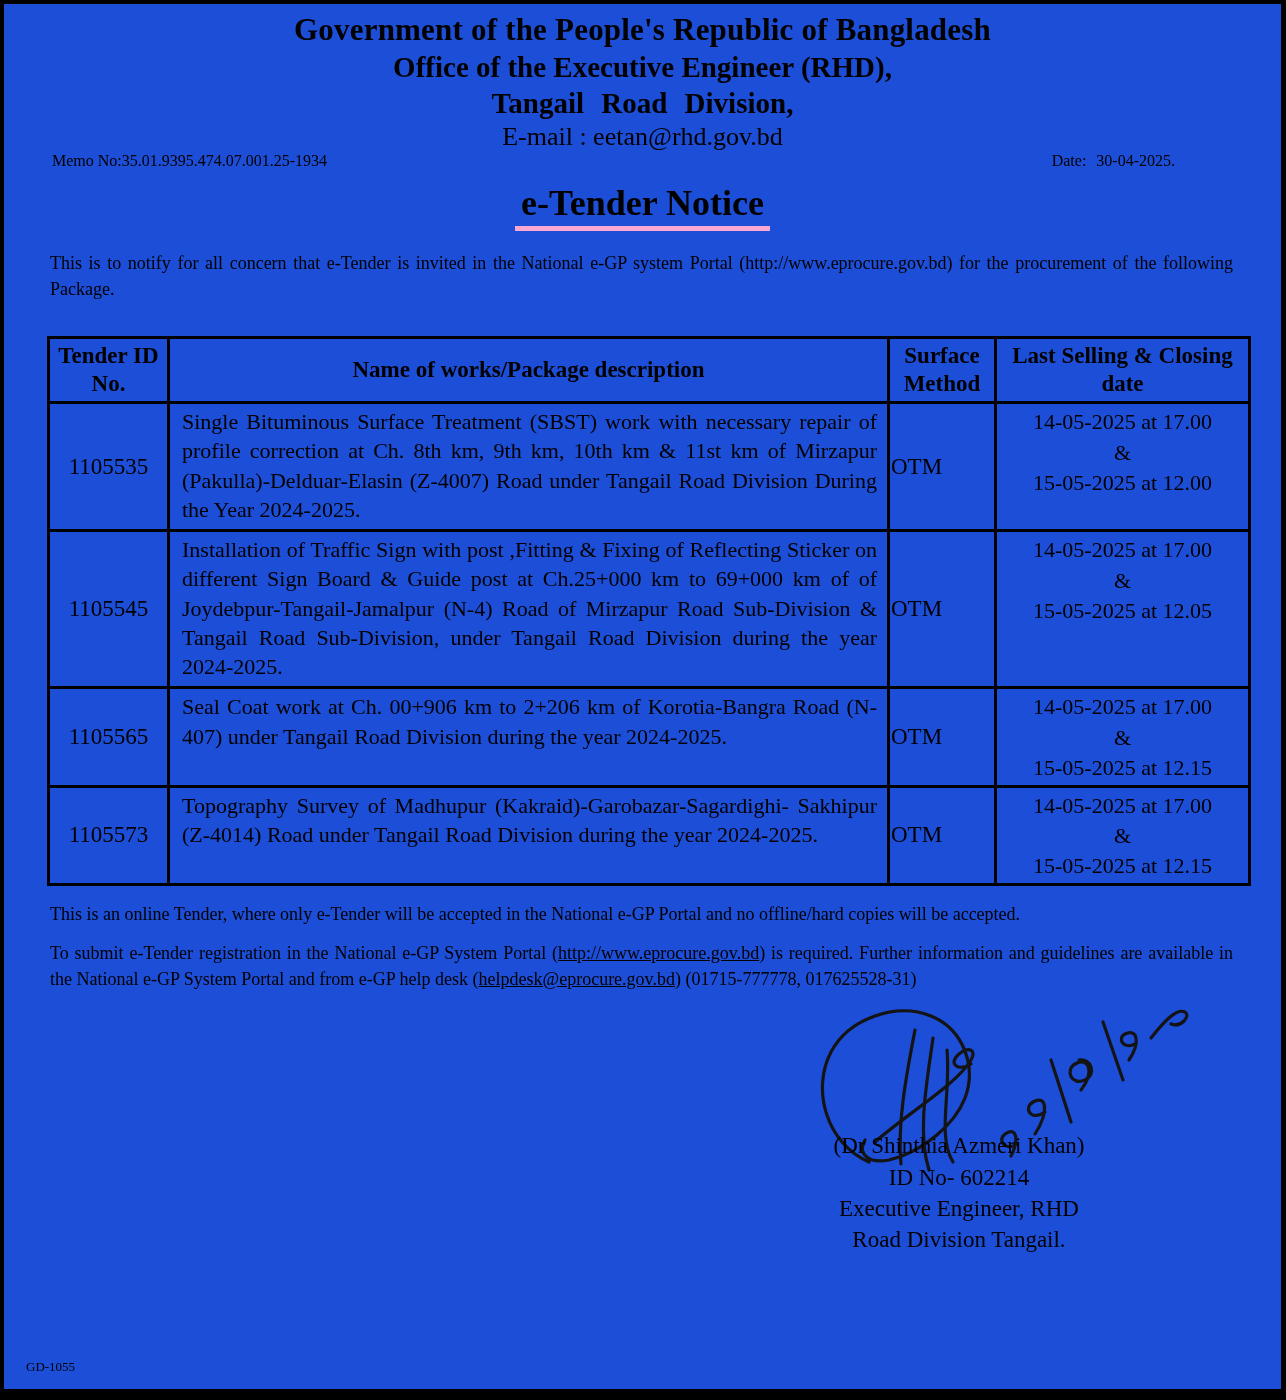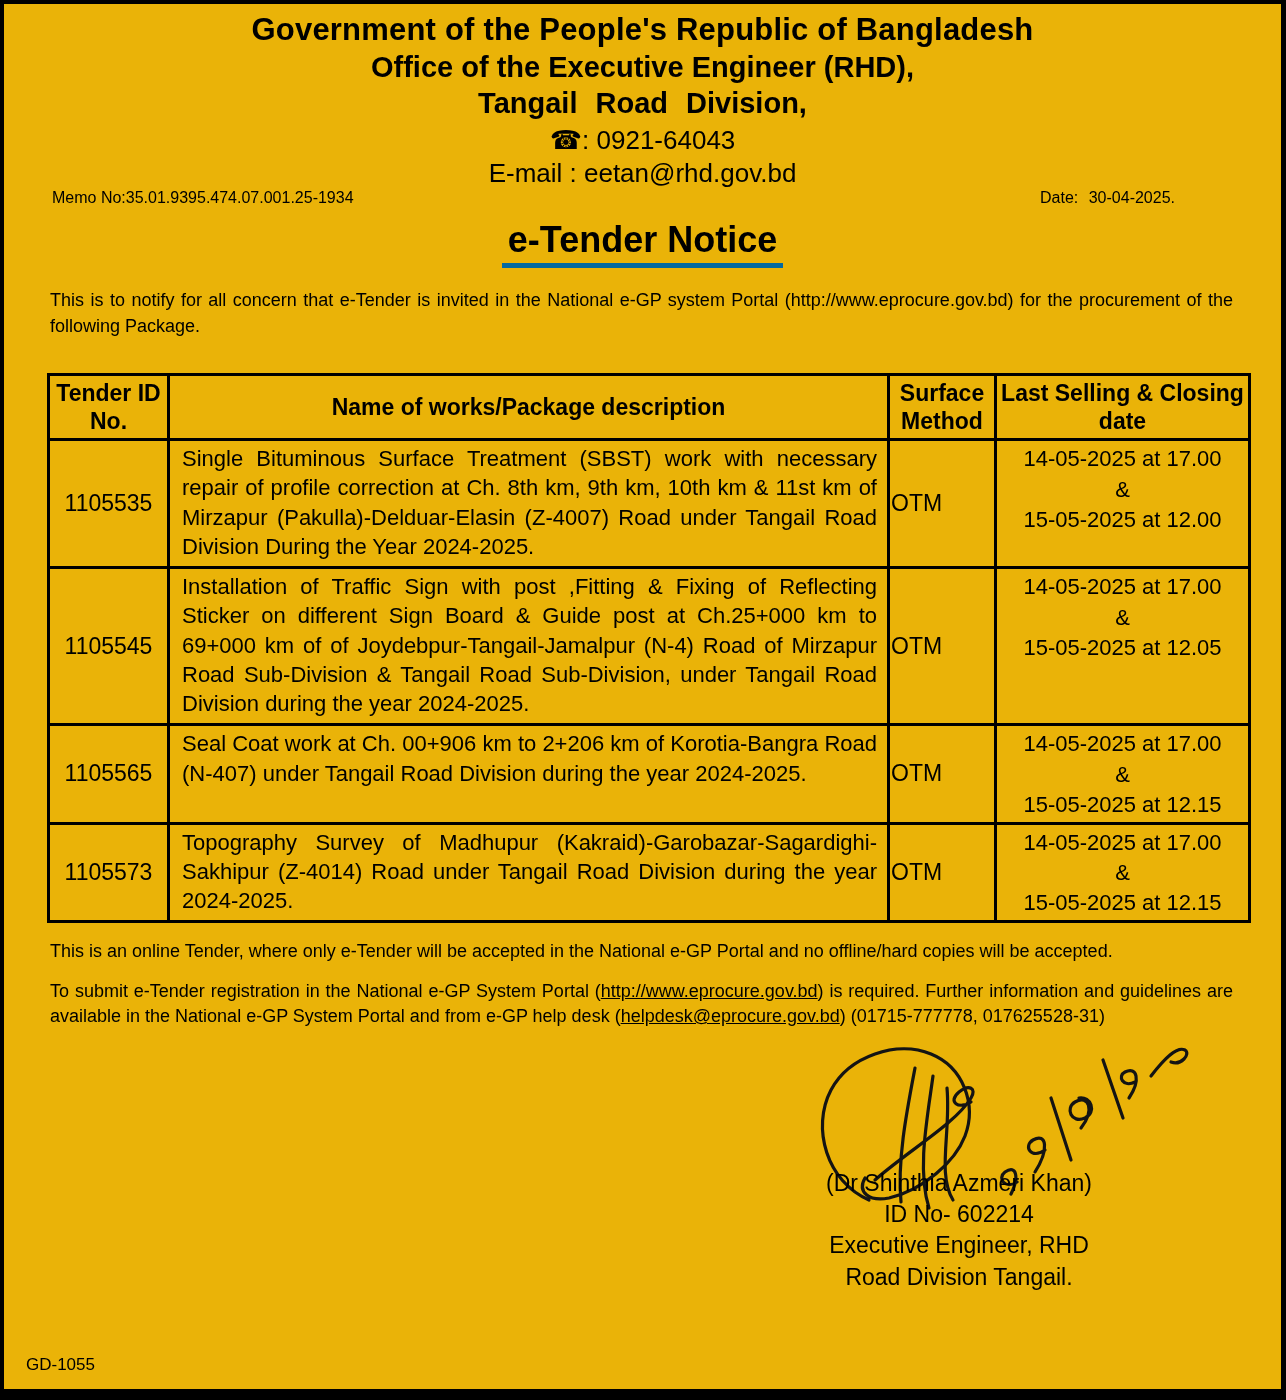--- a/index.html
+++ b/index.html
@@ -1,23 +1,23 @@
 <!DOCTYPE html>
 <html><head>
 <meta charset="utf-8">
 <style>
   html,body { margin:0; padding:0; background:#e8e8e8; }
   .page {
     position:relative;
     width:1286px; height:1400px;
     margin:0 auto;
     box-sizing:border-box;
-    background:#eab308;
+    background:#1d4ed8;
     color:#000;
-    font-family:Liberation Sans, sans-serif;
+    font-family:Liberation Serif, serif;
     border-top:4px solid #000;
     border-left:4px solid #000;
     border-right:5px solid #000;
     border-bottom:11px solid #000;
     overflow:hidden;
   }
   
   .letterhead { text-align:center; padding-top:8px; }
   .lh-line1 { font-size:31px; font-weight:bold; letter-spacing:0.2px; }
   .lh-line2 { font-size:29px; font-weight:bold; margin-top:3px; }
@@ -29,21 +29,21 @@
     display:flex; justify-content:space-between;
     padding:0 106px 0 48px;
     font-size:16px;
   }
   .memo-date { word-spacing:6px; }
   
   .title-wrap { text-align:center; margin-top:12px; }
   .doc-title {
     display:inline-block;
     font-size:36px; font-weight:bold;
-    border-bottom:5px solid #0369a1;
+    border-bottom:5px solid #f9a8d4;
     padding:0 6px 2px 6px;
   }
   
   .para {
     margin:20px 48px 0 46px;
     font-size:18px;
     text-align:justify;
     line-height:1.42;
   }
   .u { text-decoration:underline; }
@@ -82,33 +82,32 @@
     width:480px;
     margin:2px 82px 0 auto;
     text-align:center;
     position:relative;
   }
   .sig-art { display:block; margin:0 auto -54px auto; }
   .sign-text { font-size:23px; line-height:1.36; position:relative; z-index:2; }
   
   .gd-code {
     position:absolute; left:22px; bottom:14px;
-    font-size:17px;
+    font-size:13px;
   }
 </style>
 </head>
 <body>
 
 <div class="page">
 
   <div class="letterhead">
     <div class="lh-line1">Government of the People's Republic of Bangladesh</div>
     <div class="lh-line2">Office of the Executive Engineer (RHD),</div>
     <div class="lh-line3">Tangail  Road  Division,</div>
-    <div class="lh-phone"><span>☎</span><span>: 0921-64043</span></div>
     <div class="lh-email">E-mail : eetan@rhd.gov.bd</div>
   </div>
 
   <div class="memo-row">
     <div>Memo No:35.01.9395.474.07.001.25-1934</div>
     <div class="memo-date">Date:  30-04-2025.</div>
   </div>
 
   <div class="title-wrap">
     <span class="doc-title">e-Tender Notice</span>

